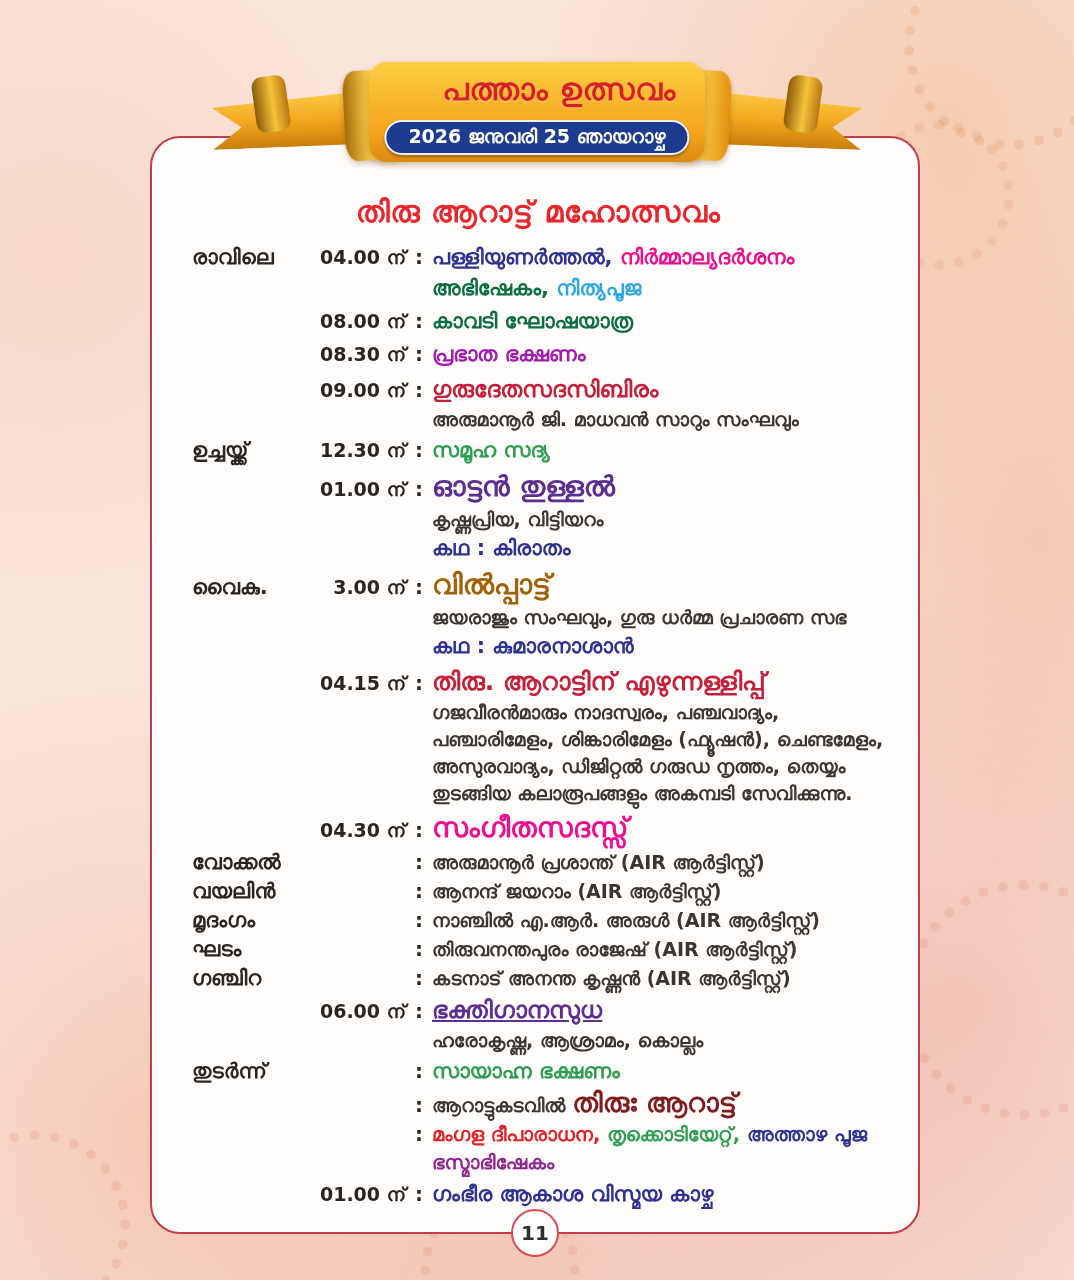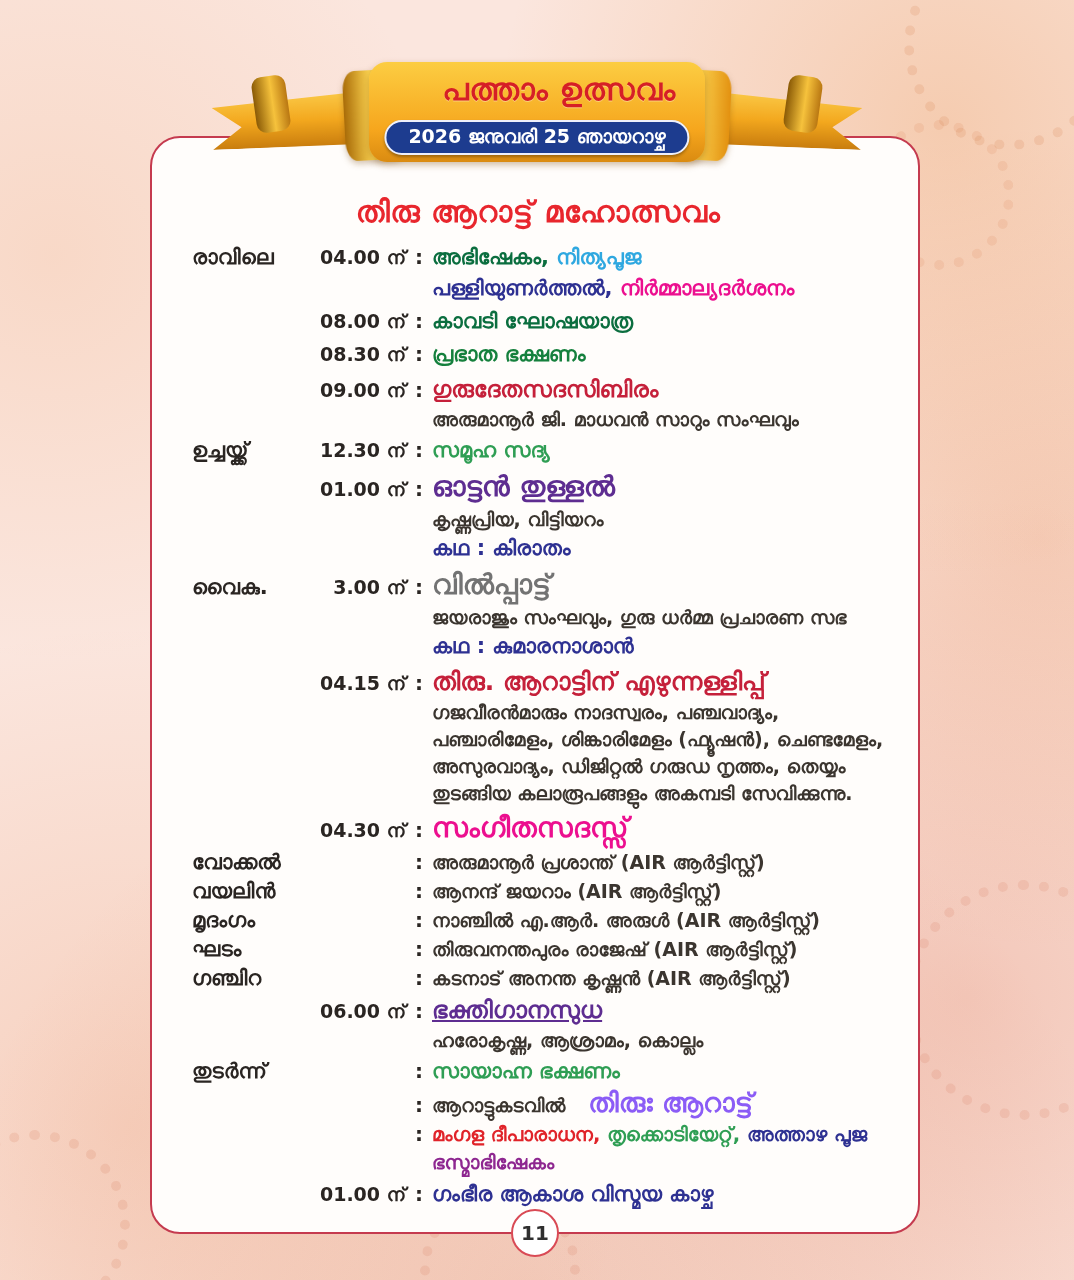--- a/index.html
+++ b/index.html
@@ -102,38 +102,38 @@
   </div>
 
   <div class="card">
     <div class="heading">തിരു ആറാട്ട് മഹോത്സവം</div>
     <div>
         <div class="row">
           <div class="session">രാവിലെ</div>
           <div class="time">04.00 ന്</div>
           <div class="colon">:</div>
           <div class="content">
+            <div class="line t-md"><span class="seg" style="color: rgb(46, 49, 146);">പള്ളിയുണർത്തൽ, </span><span class="seg" style="color: rgb(236, 15, 143);">നിർമ്മാല്യദർശനം</span></div>
             <div class="line t-md"><span class="seg" style="color: rgb(11, 110, 63);">അഭിഷേകം, </span><span class="seg" style="color: rgb(47, 168, 224);">നിത്യപൂജ</span></div>
-            <div class="line t-md"><span class="seg" style="color: rgb(46, 49, 146);">പള്ളിയുണർത്തൽ, </span><span class="seg" style="color: rgb(236, 15, 143);">നിർമ്മാല്യദർശനം</span></div>
           </div>
         </div>
         <div class="row">
           <div class="session"></div>
           <div class="time">08.00 ന്</div>
           <div class="colon">:</div>
           <div class="content">
             <div class="line t-md"><span class="seg" style="color: rgb(11, 110, 63);">കാവടി ഘോഷയാത്ര</span></div>
           </div>
         </div>
         <div class="row">
           <div class="session"></div>
           <div class="time">08.30 ന്</div>
           <div class="colon">:</div>
           <div class="content">
-            <div class="line t-md"><span class="seg" style="color: #15803d;">പ്രഭാത ഭക്ഷണം</span></div>
+            <div class="line t-md"><span class="seg" style="color: #a21caf;">പ്രഭാത ഭക്ഷണം</span></div>
           </div>
         </div>
         <div class="row">
           <div class="session"></div>
           <div class="time">09.00 ന്</div>
           <div class="colon">:</div>
           <div class="content">
             <div class="line t-md2"><span class="seg" style="color: rgb(197, 32, 58);">ഗുരുദേതസദസിബിരം</span></div>
             <div class="line t-sub"><span class="seg" style="color: rgb(59, 53, 47);">അരുമാനൂർ ജി. മാധവൻ സാറും സംഘവും</span></div>
           </div>
@@ -154,21 +154,21 @@
             <div class="line t-lg"><span class="seg" style="color: rgb(94, 45, 145);">ഓട്ടൻ തുള്ളൽ</span></div>
             <div class="line t-sub"><span class="seg" style="color: rgb(59, 53, 47);">കൃഷ്ണപ്രിയ, വിട്ടിയറം</span></div>
             <div class="line t-md"><span class="seg" style="color: rgb(46, 49, 146);">കഥ : കിരാതം</span></div>
           </div>
         </div>
         <div class="row">
           <div class="session">വൈകു.</div>
           <div class="time">3.00 ന്</div>
           <div class="colon">:</div>
           <div class="content">
-            <div class="line t-lg"><span class="seg" style="color: #737373; margin-top: 48px;">വിൽപ്പാട്ട്</span></div>
+            <div class="line t-lg"><span class="seg" style="color: #a16207; margin-top: 48px;">വിൽപ്പാട്ട്</span></div>
             <div class="line t-sub"><span class="seg" style="color: rgb(59, 53, 47);">ജയരാജും സംഘവും, ഗുരു ധർമ്മ പ്രചാരണ സഭ</span></div>
             <div class="line t-md"><span class="seg" style="color: rgb(46, 49, 146);">കഥ : കുമാരനാശാൻ</span></div>
           </div>
         </div>
         <div class="row">
           <div class="session"></div>
           <div class="time">04.15 ന്</div>
           <div class="colon">:</div>
           <div class="content">
             <div class="line t-lg2"><span class="seg" style="color: rgb(197, 32, 58);">തിരു. ആറാട്ടിന് എഴുന്നള്ളിപ്പ്</span></div>
@@ -238,21 +238,21 @@
           <div class="colon">:</div>
           <div class="content">
             <div class="line t-md"><span class="seg" style="color: rgb(47, 158, 84);">സായാഹ്ന ഭക്ഷണം</span></div>
           </div>
         </div>
         <div class="row">
           <div class="session"></div>
           <div class="time"></div>
           <div class="colon">:</div>
           <div class="content">
-            <div class="line t-sub"><span class="seg" style="color: rgb(59, 53, 47);">ആറാട്ടുകടവിൽ </span><span class="seg" style="color: #8b5cf6; font-size: 27px; font-weight: 800; margin-left: 16px;">തിരുഃ ആറാട്ട്</span></div>
+            <div class="line t-sub"><span class="seg" style="color: rgb(59, 53, 47);">ആറാട്ടുകടവിൽ </span><span class="seg" style="color: #7f1d1d; font-size: 27px; font-weight: 800;">തിരുഃ ആറാട്ട്</span></div>
           </div>
         </div>
         <div class="row">
           <div class="session"></div>
           <div class="time"></div>
           <div class="colon">:</div>
           <div class="content">
             <div class="line t-md3"><span class="seg" style="color: rgb(224, 35, 41);">മംഗള ദീപാരാധന, </span><span class="seg" style="color: rgb(47, 158, 84);">തൃക്കൊടിയേറ്റ്, </span><span class="seg" style="color: rgb(46, 49, 146);">അത്താഴ പൂജ</span></div>
             <div class="line t-md3"><span class="seg" style="color: rgb(142, 39, 144);">ഭസ്മാഭിഷേകം</span></div>
           </div>

